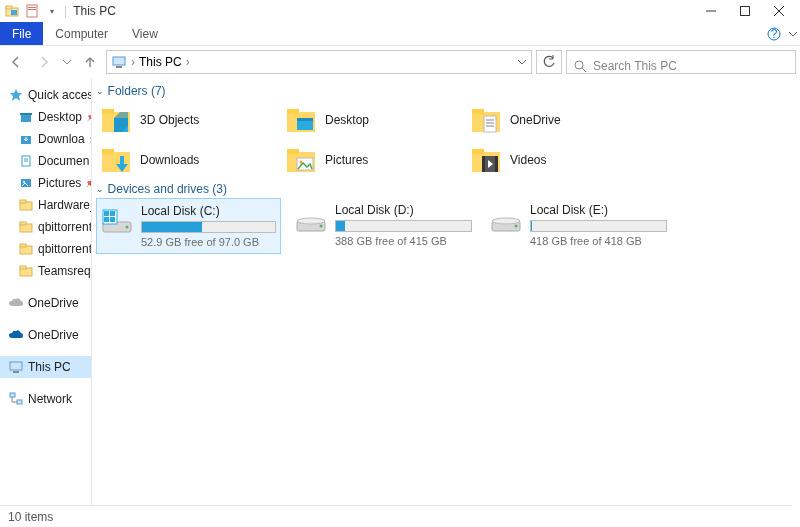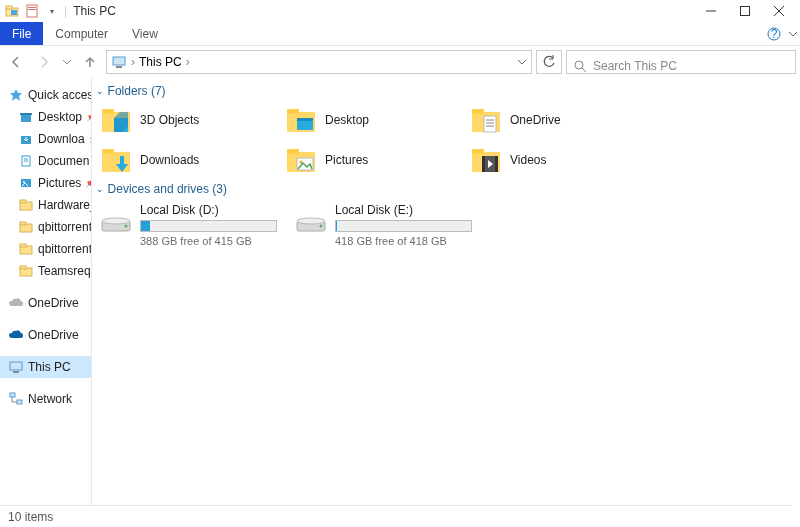--- a/index.html
+++ b/index.html
@@ -385,20 +385,40 @@
           </span>
           <span class="lbl">Videos</span>
         </div>
       </div>
 
     <div class="group-head">
       <span class="chev">⌄</span>
       <span>Devices and drives (3)</span>
     </div>
     <div class="drives-row" id="drives-row">
+        <div class="drive sel">
+          <span>
+            <svg width="32" height="32">
+              <rect x="2" y="18" width="28" height="10" rx="2" fill="#d8d8d8" stroke="#aaa"></rect>
+              <circle cx="26" cy="23" r="1.5" fill="#6a6"></circle>
+              <rect x="2" y="6" width="14" height="14" fill="#fff" stroke="#29abe2"></rect>
+              <rect x="3" y="7" width="5" height="5" fill="#29abe2"></rect>
+              <rect x="9" y="7" width="5" height="5" fill="#29abe2"></rect>
+              <rect x="3" y="13" width="5" height="5" fill="#29abe2"></rect>
+              <rect x="9" y="13" width="5" height="5" fill="#29abe2"></rect>
+            </svg>
+          </span>
+          <div class="info">
+            <div class="name">Local Disk (C:)</div>
+            <div class="bar">
+              <div class="fill" style="width: 45%;"></div>
+            </div>
+            <div class="sub">52.9 GB free of 97.0 GB</div>
+          </div>
+        </div>
         <div class="drive">
           <span>
             <svg width="32" height="32">
               <rect x="2" y="18" width="28" height="10" rx="2" fill="#d8d8d8" stroke="#aaa"></rect>
               <circle cx="26" cy="23" r="1.5" fill="#6a6"></circle>
               <ellipse cx="16" cy="18" rx="14" ry="3" fill="#eee" stroke="#bbb"></ellipse>
             </svg>
           </span>
           <div class="info">
             <div class="name">Local Disk (D:)</div>

